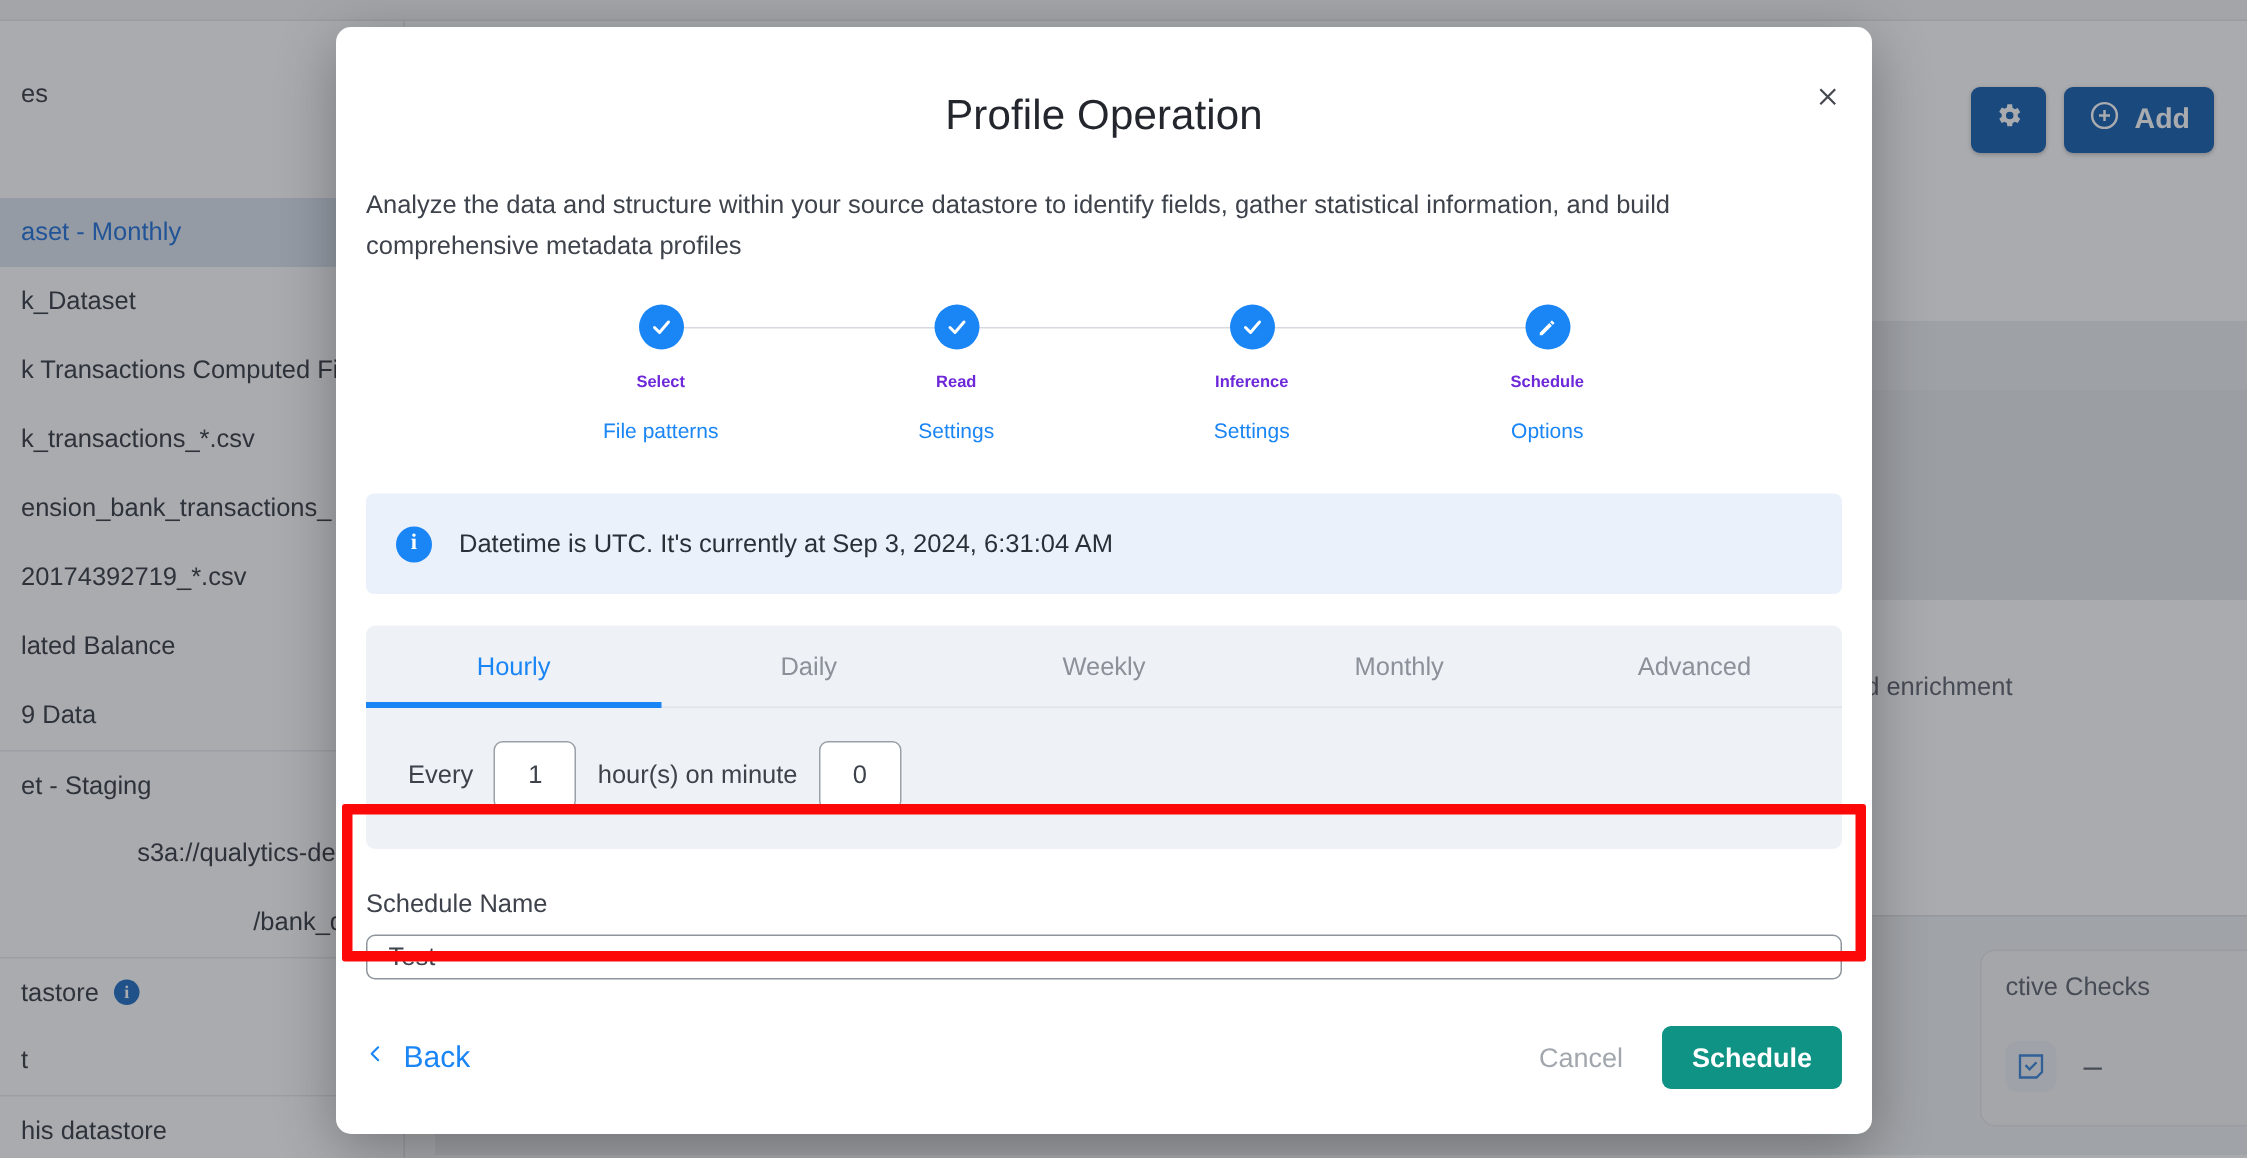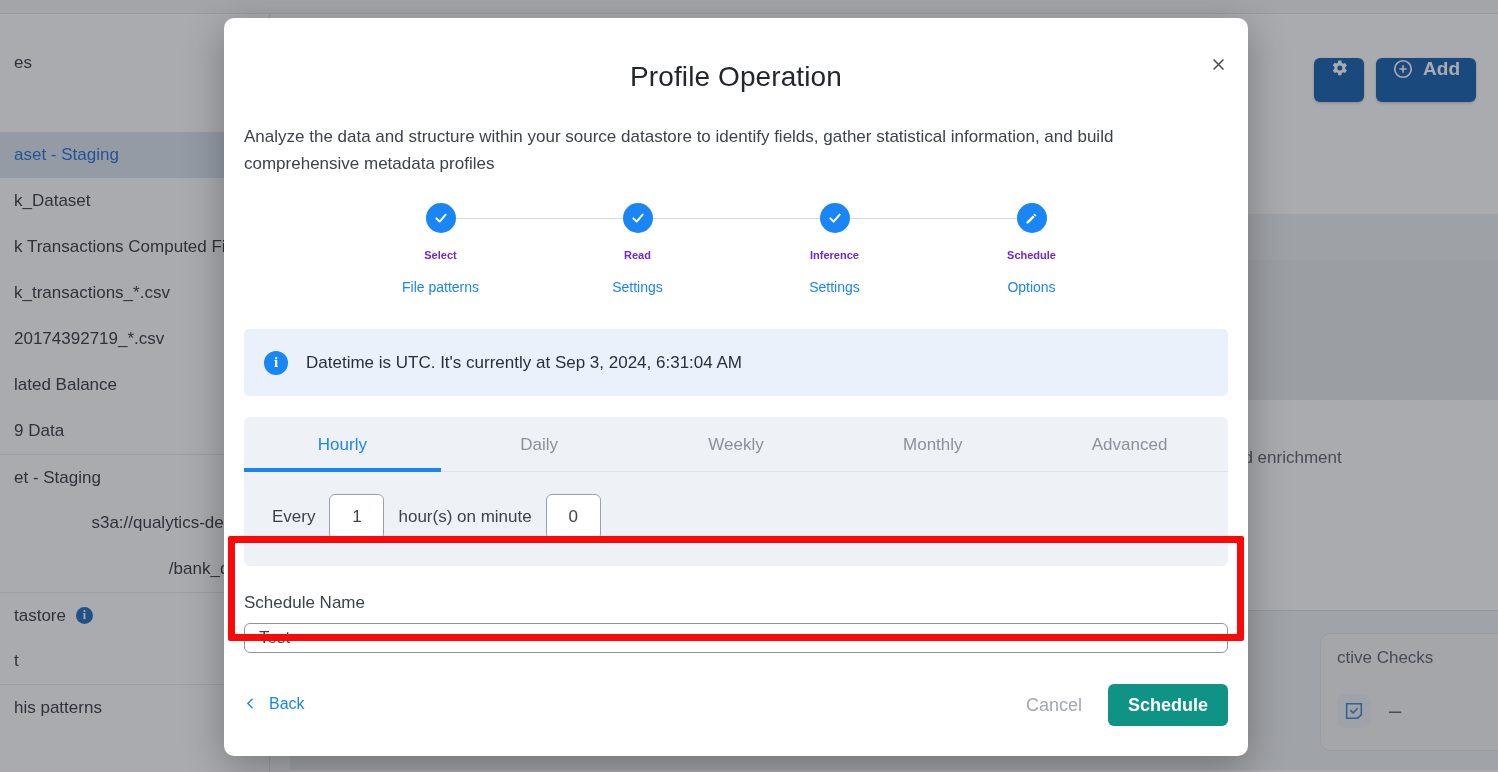--- a/index.html
+++ b/index.html
@@ -44,21 +44,21 @@
     background: #1565c0; color: #fff; font-size: 12px; font-weight: 700;
     line-height: 17px; text-align: center; margin-left: 10px;
     font-family: "Liberation Serif", serif;
   }
   .bg-main { flex: 1; background: #ffffff; position: relative; }
   .bg-toolbar {
     position: absolute; right: 22px; top: 44px; display: flex; gap: 12px; align-items: center;
   }
   .bg-btn {
     background: #0a56ad; color: #fff; border: none; border-radius: 6px;
-    height: 44px; display: flex; align-items: flex-start; justify-content: center;
+    height: 44px; display: flex; align-items: center; justify-content: center;
     font-size: 19px; font-weight: 600; box-shadow: 0 1px 3px rgba(0,0,0,.25);
   }
   .bg-btn.icon-only { width: 50px; }
   .bg-btn.with-label { padding: 0 16px; gap: 9px; }
   .bg-desc {
     position: absolute; right: 70px; top: 430px; width: 400px;
     text-align: left; font-size: 17px; color: #555b66; line-height: 27px;
   }
   .bg-cards {
     position: absolute; left: 20px; right: 0; top: 596px; height: 160px;
@@ -178,22 +178,22 @@
     background: #fff; font-size: 17px; color: #3d424b; padding: 0 14px;
     font-family: "Liberation Sans", sans-serif;
   }
 
   
   .modal-footer {
     position: absolute; left: 0; right: 0; bottom: 0; height: 102px;
     display: flex; align-items: center; padding: 0 20px;
   }
   .back-link {
-    display: flex; align-items: flex-start; gap: 12px; color: #1a85f5;
-    font-size: 16px; background: none; border: none; cursor: pointer;
+    display: flex; align-items: flex-end; gap: 12px; color: #1a85f5;
+    font-size: 20px; background: none; border: none; cursor: pointer;
     font-family: "Liberation Sans", sans-serif;
   }
   .footer-right { margin-left: auto; display: flex; align-items: center; gap: 18px; justify-content: flex-end; }
   .cancel-btn {
     background: none; border: none; color: #a2a7ae; font-size: 18px; cursor: pointer;
     padding: 10px 8px; font-family: "Liberation Sans", sans-serif;
   }
   .schedule-btn {
     background: #0e9384; color: #fff; border: none; border-radius: 6px;
     height: 42px; padding: 0 20px; font-size: 18px; font-weight: 700; cursor: pointer;
@@ -208,31 +208,34 @@
   <div class="app-body">
 
     <div class="bg-sidebar" id="bg-sidebar">
         <div class="bg-row">
           <span>es</span>
         </div>
         <div class="bg-row">
           <span></span>
         </div>
         <div class="bg-row sel">
-          <span>aset - Staging</span>
+          <span>aset - Monthly</span>
           <span class="bg-badge">5</span>
         </div>
         <div class="bg-row">
           <span>k_Dataset</span>
         </div>
         <div class="bg-row">
           <span>k Transactions Computed Fil</span>
         </div>
         <div class="bg-row">
           <span>k_transactions_*.csv</span>
+        </div>
+        <div class="bg-row">
+          <span>ension_bank_transactions_</span>
         </div>
         <div class="bg-row">
           <span>20174392719_*.csv</span>
         </div>
         <div class="bg-row">
           <span>lated Balance</span>
         </div>
         <div class="bg-row">
           <span>9 Data</span>
         </div>
@@ -246,21 +249,21 @@
           <span>/bank_data</span>
         </div>
         <div class="bg-row sep">
           <span>tastore</span>
           <span class="info-dot">i</span>
         </div>
         <div class="bg-row">
           <span>t</span>
         </div>
         <div class="bg-row sep">
-          <span>his patterns</span>
+          <span>his datastore</span>
         </div>
       </div>
 
     <div class="bg-main">
       <div class="bg-midband"></div>
       <div class="bg-midband2"></div>
 
       <div class="bg-toolbar">
         <button class="bg-btn icon-only">
           <span>

